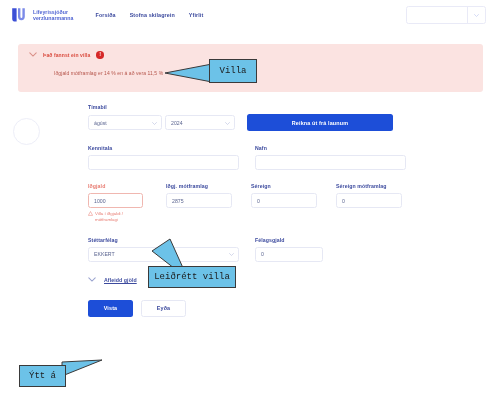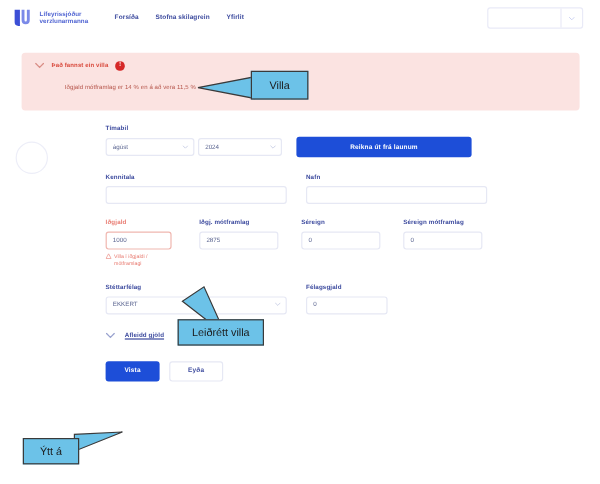--- a/index.html
+++ b/index.html
@@ -261,21 +261,21 @@
   
   .callout {
     position: absolute;
     background: #6cc2e8;
     border: 1px solid #3a3a3a;
     color: #1b1b1b;
     display: flex;
     align-items: center;
     justify-content: center;
     font-size: 9px;
-    font-family: Liberation Sans, sans-serif;
+    font-family: Liberation Mono, monospace;
     box-sizing: border-box;
   }
   .tail-svg { position: absolute; }
 </style>
 </head>
 <body>
 
 <div class="header">
 
   <div class="logo-block">
@@ -426,21 +426,21 @@
 <svg class="tail-svg" width="50" height="22" viewBox="0 0 50 22" style="left:163px; top:62px;">
   <path d="M49 2 L49 20 L2 11 Z" fill="#6cc2e8" stroke="#3a3a3a" stroke-width="1"></path>
 </svg>
 <div class="callout" style="left:209px; top:59px; width:48px; height:24px;">
   <span>Villa</span>
 </div>
 
 <svg class="tail-svg" width="40" height="44" viewBox="0 0 40 44" style="left:150px; top:237px;">
   <path d="M38 42 L20 2 L2 14 Z" fill="#6cc2e8" stroke="#3a3a3a" stroke-width="1"></path>
 </svg>
-<div class="callout" style="left:148px; top:266px; width:72px; height:22px;">
+<div class="callout" style="left:148px; top:266px; width:88px; height:22px;">
   <span>Leiðrétt villa</span>
 </div>
 
 <svg class="tail-svg" width="44" height="26" viewBox="0 0 44 26" style="left:60px; top:358px;">
   <path d="M2 18 L2 4 L42 2 Z" fill="#6cc2e8" stroke="#3a3a3a" stroke-width="1"></path>
 </svg>
 <div class="callout" style="left:19px; top:365px; width:47px; height:22px;">
   <span>Ýtt á</span>
 </div>
 

